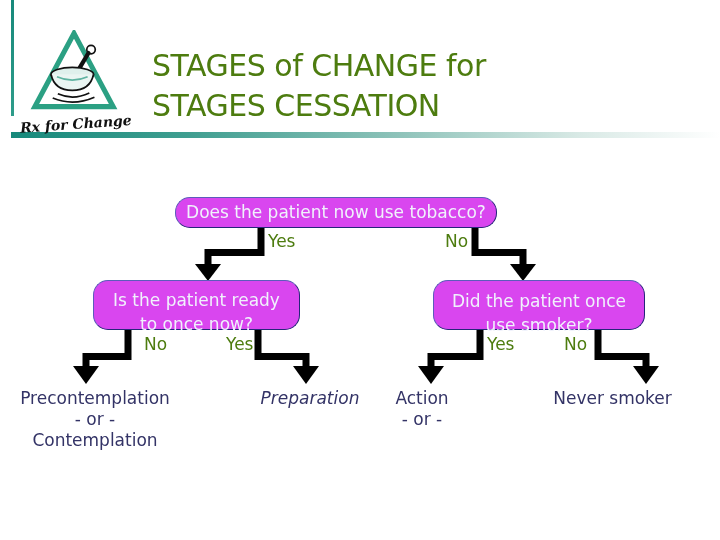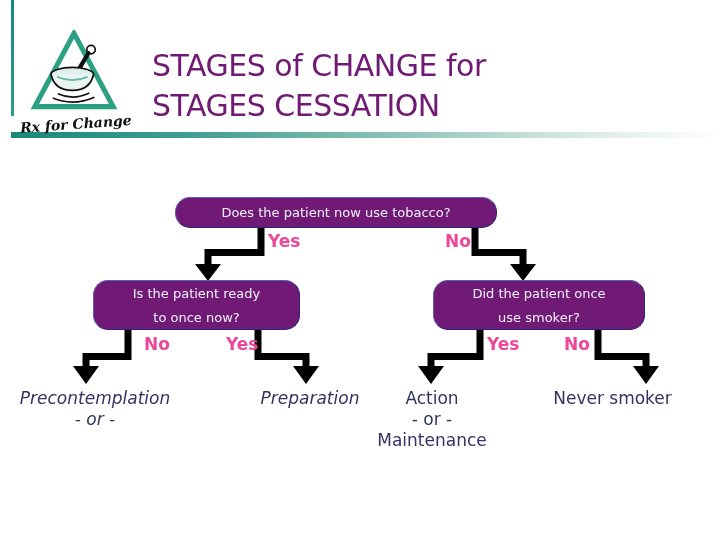--- a/index.html
+++ b/index.html
@@ -16,45 +16,45 @@
   .logo{position:absolute;left:24px;top:30px;width:100px;height:102px;}
   .logo svg{display:block;width:100px;height:80px;}
   .logo-caption{
     position:absolute;left:-4px;bottom:0;width:108px;text-align:center;
     font-family:"DejaVu Serif",serif;font-style:italic;font-weight:bold;
     font-size:14px;color:#111;transform:rotate(-4deg);white-space:nowrap;
   }
   
   .title{
     position:absolute;left:152px;top:46px;width:560px;
-    color:#701a75;font-size:30px;line-height:40px;letter-spacing:-0.5px;
+    color:#4d7c0f;font-size:30px;line-height:40px;letter-spacing:-0.5px;
   }
   .title div{white-space:nowrap;}
   
   .qbox{
-    position:absolute;background:#701a75;color:#f0f2fc;text-align:center;
+    position:absolute;background:#d946ef;color:#f0f2fc;text-align:center;
     border-top:1px solid #5c5cba;border-left:1px solid #5c5cba;
     border-right:1px solid #26267a;border-bottom:1px solid #26267a;
-    font-size:13px;box-sizing:border-box;border-radius:15px;
+    font-size:17px;box-sizing:border-box;border-radius:15px;
   }
   .q-root{left:175px;top:197px;width:322px;height:31px;line-height:29px;}
-  .q-ready{left:93px;top:280px;width:207px;height:50px;line-height:24px;padding-top:1px;}
-  .q-once{left:433px;top:280px;width:212px;height:50px;line-height:24px;padding-top:1px;}
+  .q-ready{left:93px;top:280px;width:207px;height:50px;line-height:24px;padding-top:7px;}
+  .q-once{left:433px;top:280px;width:212px;height:50px;line-height:24px;padding-top:8px;}
   
   .branch{
-    position:absolute;color:#ec4899;font-size:17px;font-weight:bold;white-space:nowrap;
+    position:absolute;color:#4d7c0f;font-size:17px;font-weight:normal;white-space:nowrap;
   }
   
   .outcome{
     position:absolute;top:388px;color:#333366;font-size:17px;line-height:21px;
     text-align:center;white-space:nowrap;
   }
-  .o1{left:10px;width:170px;font-style:italic;}
+  .o1{left:10px;width:170px;}
   .o2{left:245px;width:130px;font-style:italic;}
-  .o3{left:367px;width:130px;}
+  .o3{left:357px;width:130px;}
   .o4{left:540px;width:145px;}
   
   .connectors{position:absolute;left:0;top:0;width:720px;height:540px;pointer-events:none;}
   .connectors path{stroke:#000;stroke-width:7;fill:none;}
   .connectors polygon{fill:#000;}
 </style>
 </head>
 <body>
 
 <div class="slide">
@@ -123,25 +123,25 @@
   <span class="branch" style="left:268px;top:231px;">Yes</span>
   <span class="branch" style="left:445px;top:231px;">No</span>
   <span class="branch" style="left:144px;top:334px;">No</span>
   <span class="branch" style="left:226px;top:334px;">Yes</span>
   <span class="branch" style="left:487px;top:334px;">Yes</span>
   <span class="branch" style="left:564px;top:334px;">No</span>
 
   <div class="outcome o1">
     <div>Precontemplation</div>
     <div>- or -</div>
+    <div>Contemplation</div>
   </div>
 
   <div class="outcome o2">Preparation</div>
 
   <div class="outcome o3">
     <div>Action</div>
     <div>- or -</div>
-    <div>Maintenance</div>
   </div>
 
   <div class="outcome o4">Never smoker</div>
 
 </div>
 
 </body></html>

